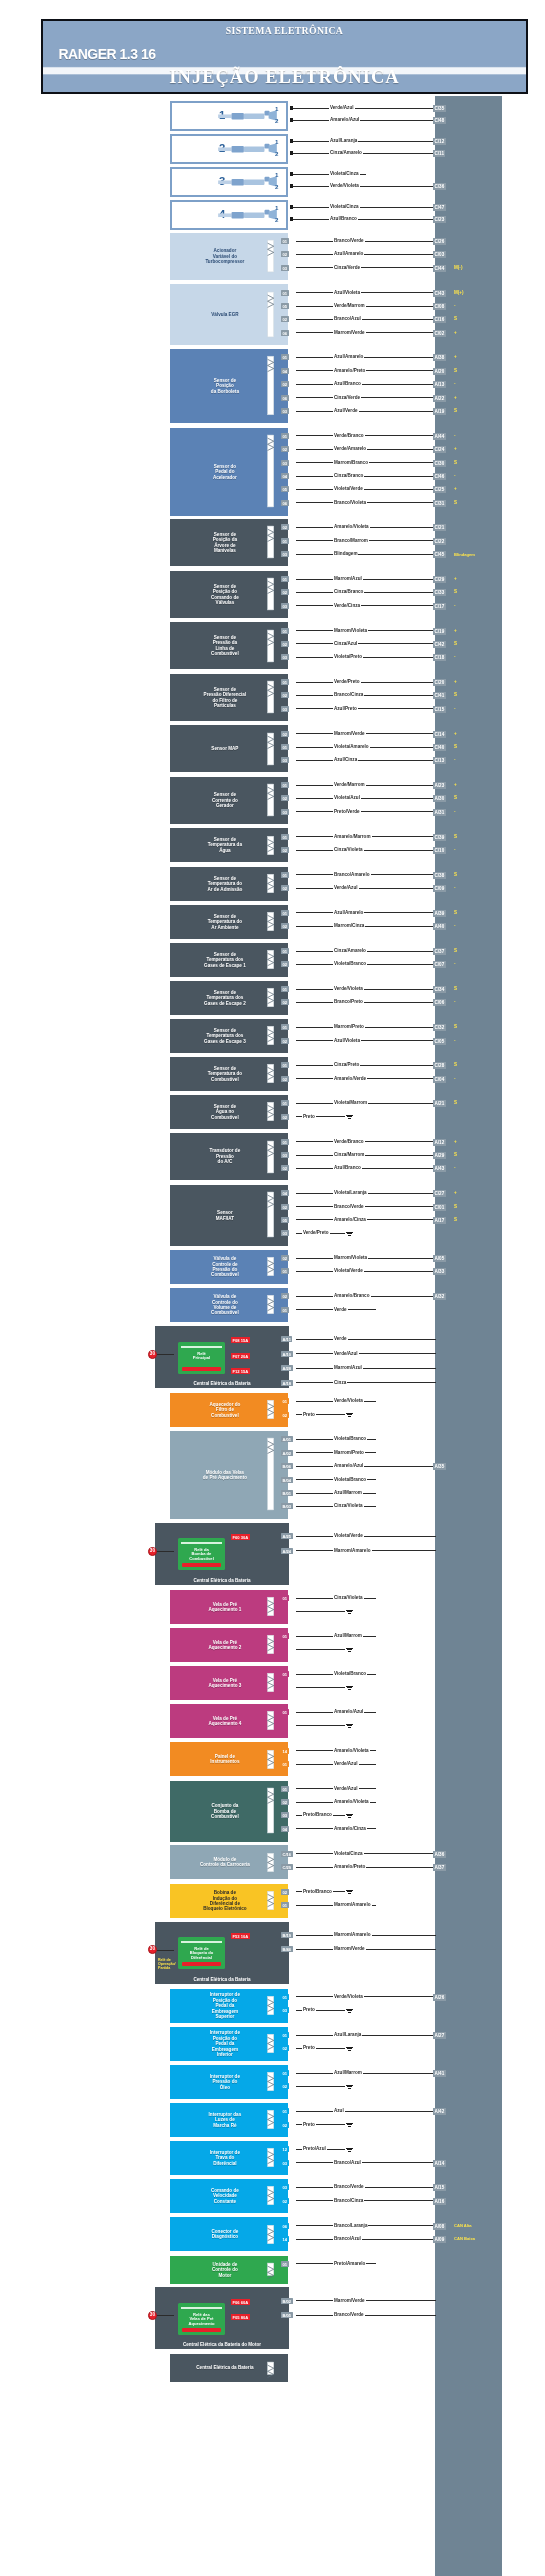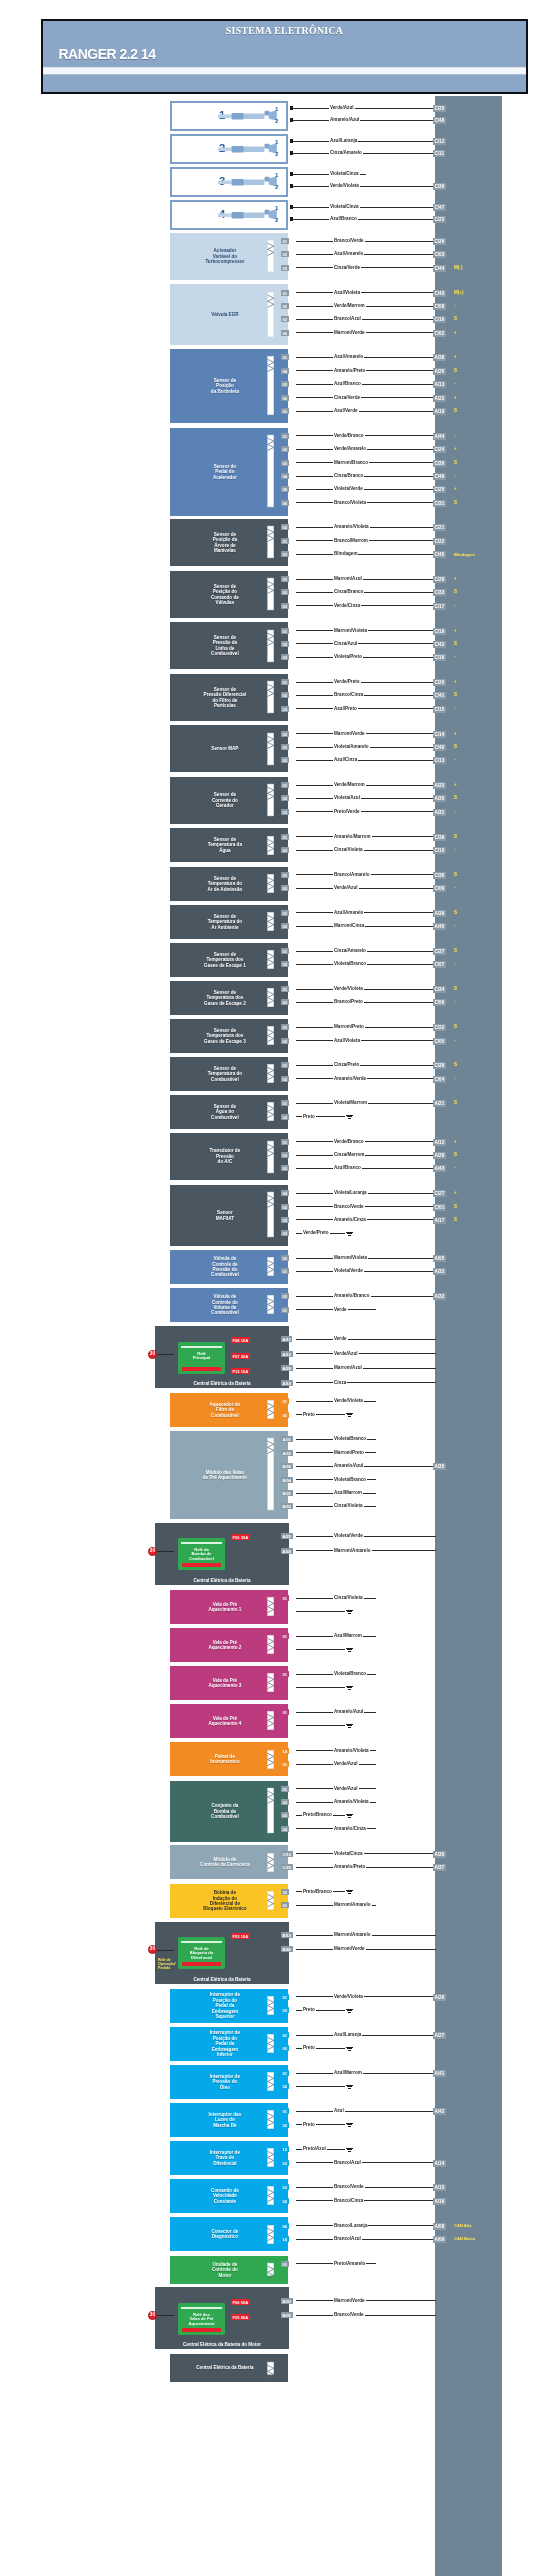--- a/index.html
+++ b/index.html
@@ -271,21 +271,22 @@
     z-index: 2;
   }
 </style>
 </head>
 <body>
 
 <div id="page">
 
   <div class="header">
     <div class="hdr-sys">SISTEMA ELETRÔNICA</div>
-    <div class="hdr-model">RANGER 2.2  14</div>
+    <div class="hdr-model">RANGER 1.3  16</div>
+    <div class="hdr-title">INJEÇÃO ELETRÔNICA</div>
   </div>
 
   <div class="ecu-bar"></div>
 
   <div id="diagram-body">
       <div class="dev injbox" style="left:170px; top:101px; width:118px; height:30px;">
         <div class="inj-num">1</div>
         <div class="inj-art"><svg viewBox="0 0 120 26" width="62" height="13.4">
             <rect x="2" y="10" width="26" height="7" fill="#bcd0e6"></rect>
             <rect x="28" y="7" width="24" height="13" rx="2" fill="#7ea3cd"></rect>

